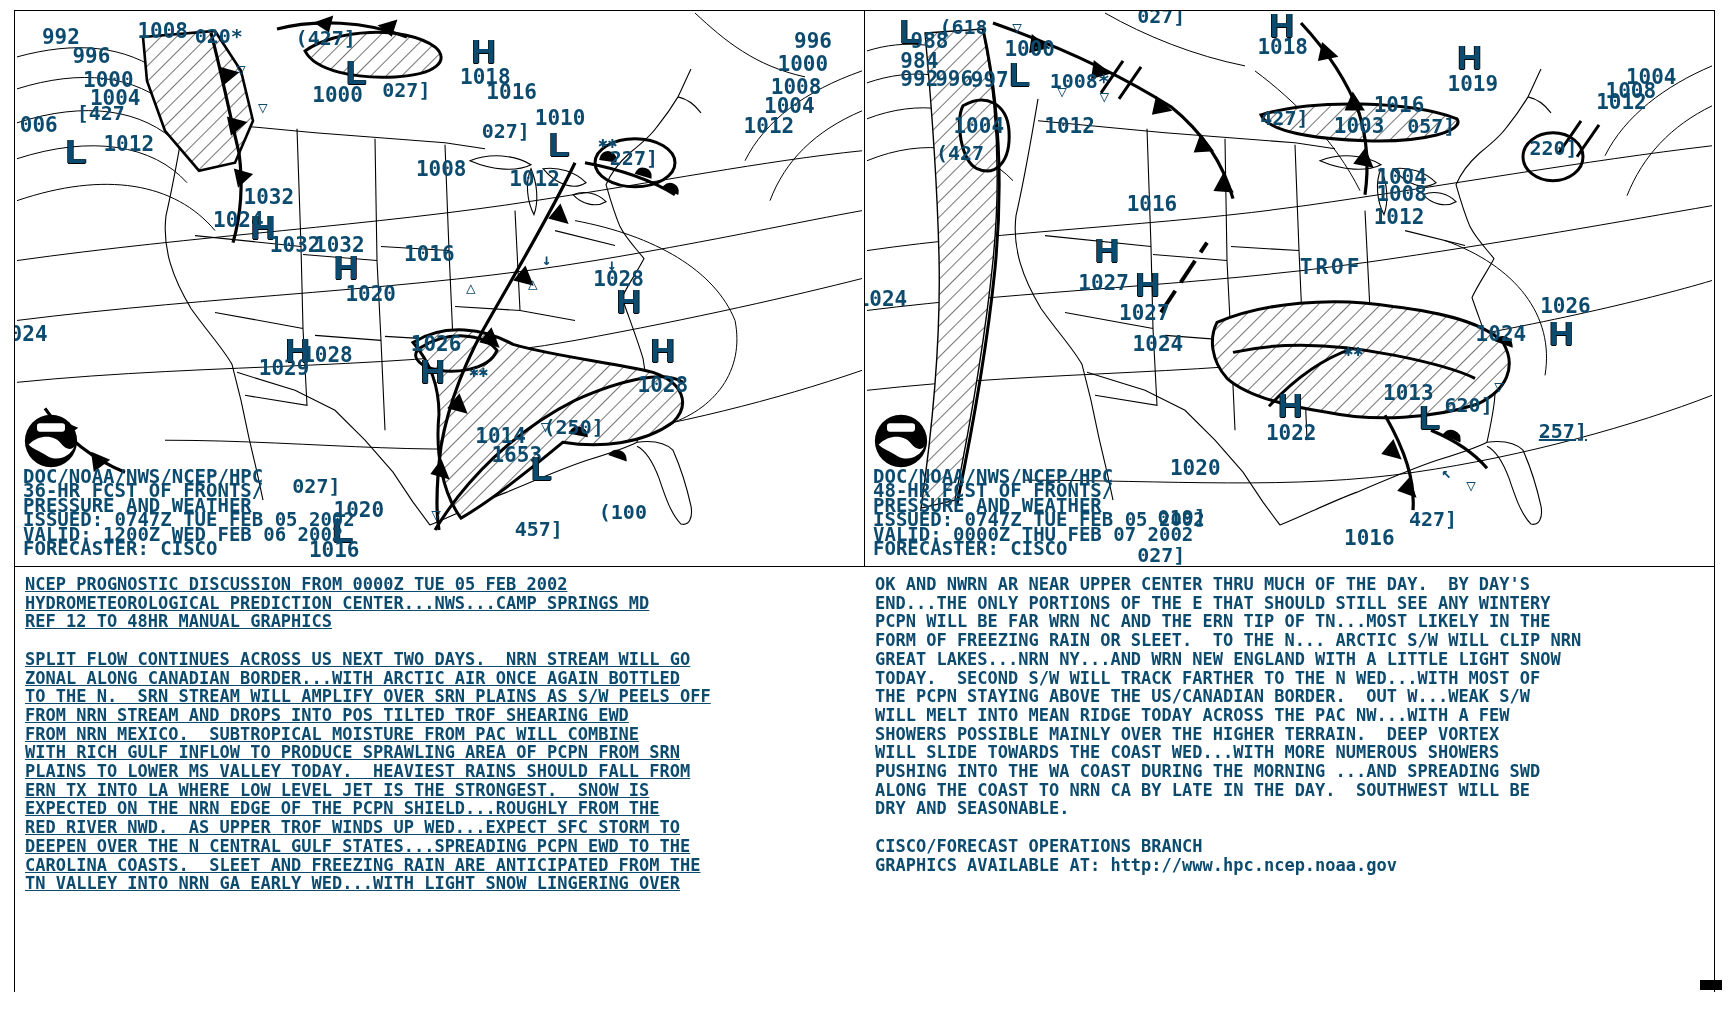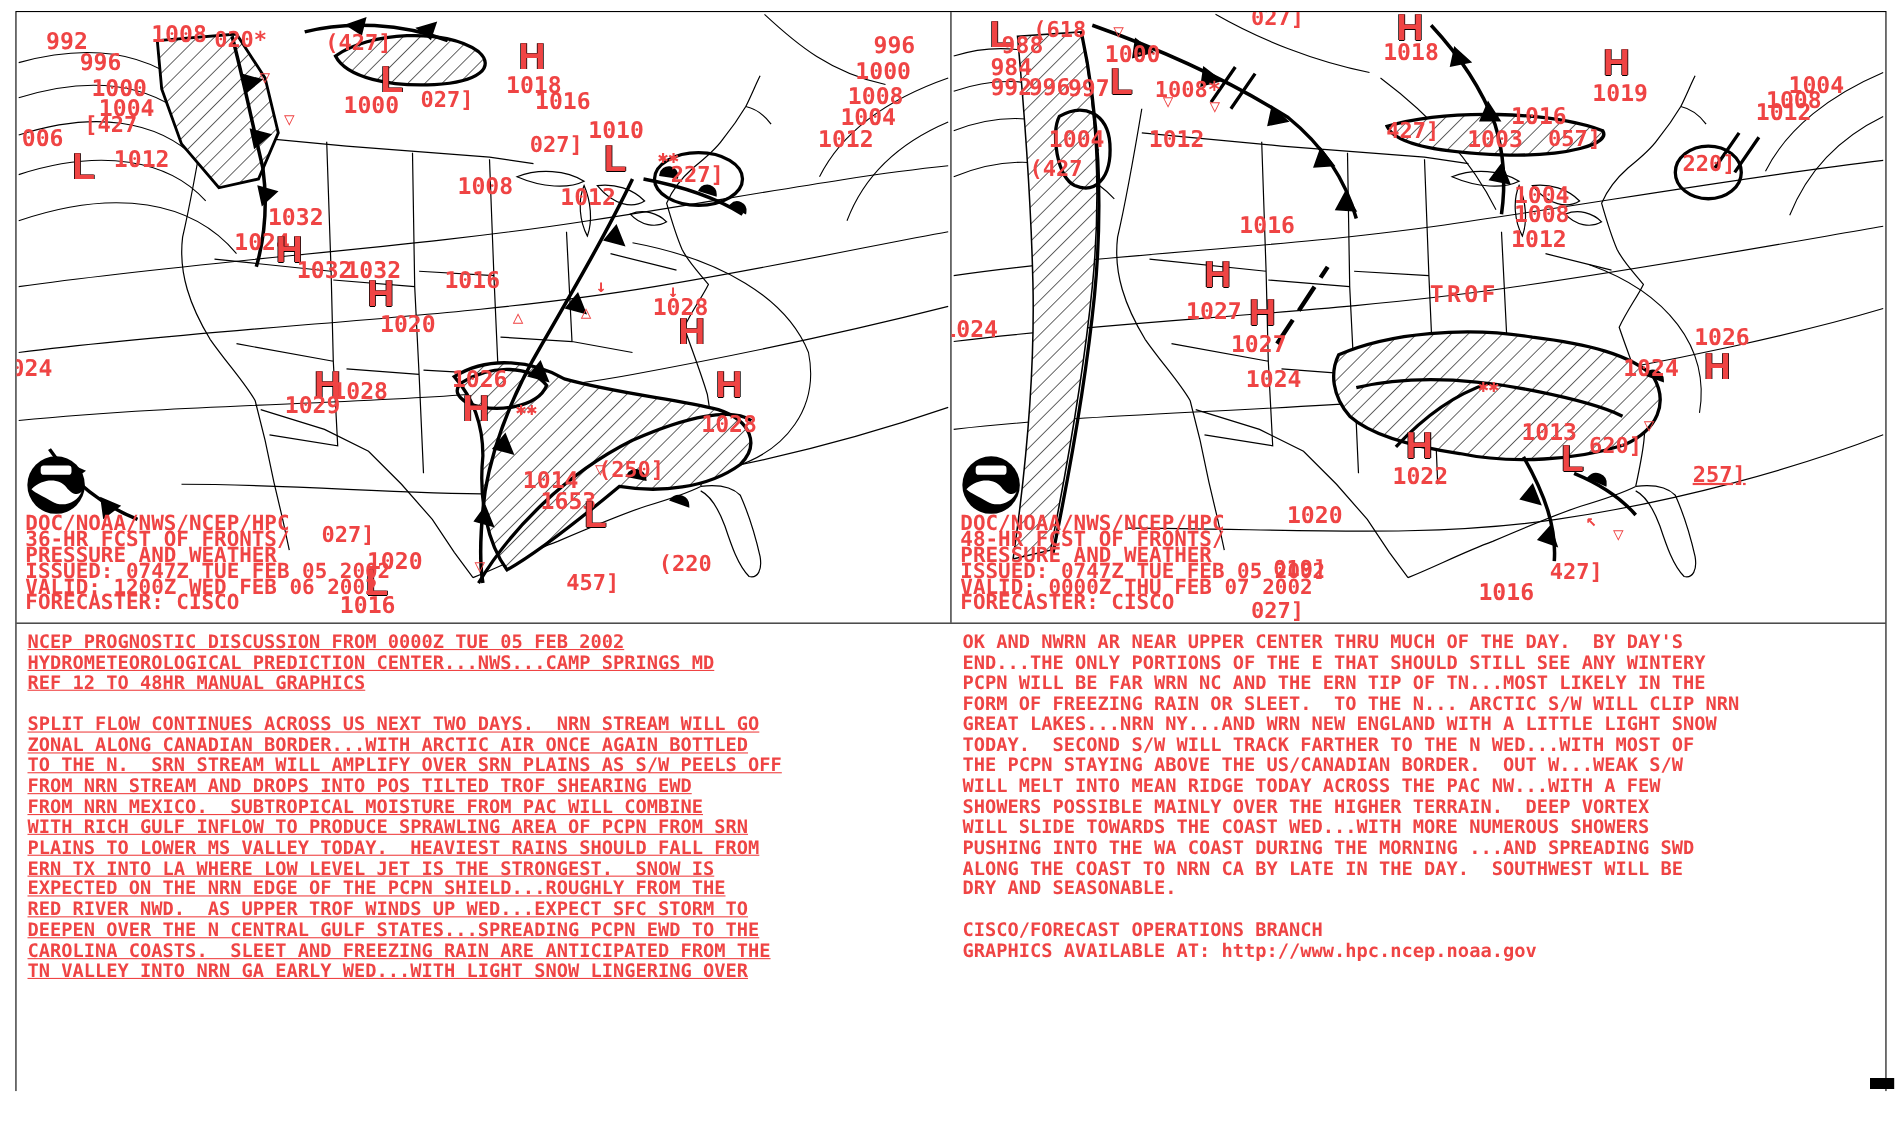--- a/index.html
+++ b/index.html
@@ -1,17 +1,17 @@
 <!DOCTYPE html>
 <html><head>
 <meta charset="utf-8">
 <style>
   html,body{margin:0;padding:0;background:#ffffff;}
   .page{position:relative;width:1728px;height:992px;background:#fff;overflow:hidden;
-        font-family:"DejaVu Sans Mono", monospace;color:#ef4444;}
+        font-family:"DejaVu Sans Mono", monospace;color:#0c4a6e;}
   .frame{position:absolute;left:14px;top:10px;width:1699px;height:1003px;border:1px solid #000;}
   .maps{position:absolute;left:0;top:0;width:100%;height:556px;display:flex;border-bottom:1px solid #000;box-sizing:border-box;}
   .map-panel{position:relative;flex:1 1 50%;overflow:hidden;}
   .map-panel.first{border-right:1px solid #000;}
   .basemap{position:absolute;left:0;top:0;width:100%;height:100%;}
   .map-label{position:absolute;transform:translate(-50%,-55%);white-space:pre;font-weight:bold;line-height:1;}
   .map-label.p{font-size:21px;}
   .map-label.s{font-size:20px;}
   .map-label.t{font-size:21px;letter-spacing:3px;}
   .map-label.b{font-family:"Liberation Sans",sans-serif;font-size:34px;
@@ -156,21 +156,21 @@
             <span class="map-label p" style="left: 76.3%; top: 67.8%;">1028</span>
             <span class="map-label s" style="left: 65.8%; top: 75.2%;">(250]</span>
             <span class="map-label p" style="left: 57.2%; top: 77%;">1014</span>
             <span class="map-label p" style="left: 59.1%; top: 80.4%;">1653</span>
             <span class="map-label b" style="left: 62%; top: 82.7%;">L</span>
             <span class="map-label s" style="left: 35.5%; top: 85.8%;">027]</span>
             <span class="map-label p" style="left: 40.5%; top: 90.3%;">1020</span>
             <span class="map-label b" style="left: 38.6%; top: 93.9%;">L</span>
             <span class="map-label p" style="left: 37.6%; top: 97.5%;">1016</span>
             <span class="map-label s" style="left: 61.7%; top: 93.5%;">457]</span>
-            <span class="map-label s" style="left: 71.6%; top: 90.5%;">(220</span>
+            <span class="map-label s" style="left: 71.6%; top: 90.5%;">(100</span>
             <span class="map-label p" style="left: 94%; top: 5.8%;">996</span>
             <span class="map-label p" style="left: 92.8%; top: 9.9%;">1000</span>
             <span class="map-label p" style="left: 92%; top: 14%;">1008</span>
             <span class="map-label p" style="left: 91.2%; top: 17.4%;">1004</span>
             <span class="map-label p" style="left: 88.8%; top: 21%;">1012</span>
             <span class="map-label g" style="left: 26.6%; top: 10.8%;">▽</span>
             <span class="map-label g" style="left: 29.2%; top: 17.6%;">▽</span>
             <span class="map-label g" style="left: 54.6%; top: 65.3%;">✱✱</span>
             <span class="map-label g" style="left: 69.8%; top: 23.9%;">✱✱</span>
             <span class="map-label g" style="left: 53.7%; top: 50%;">△</span>

